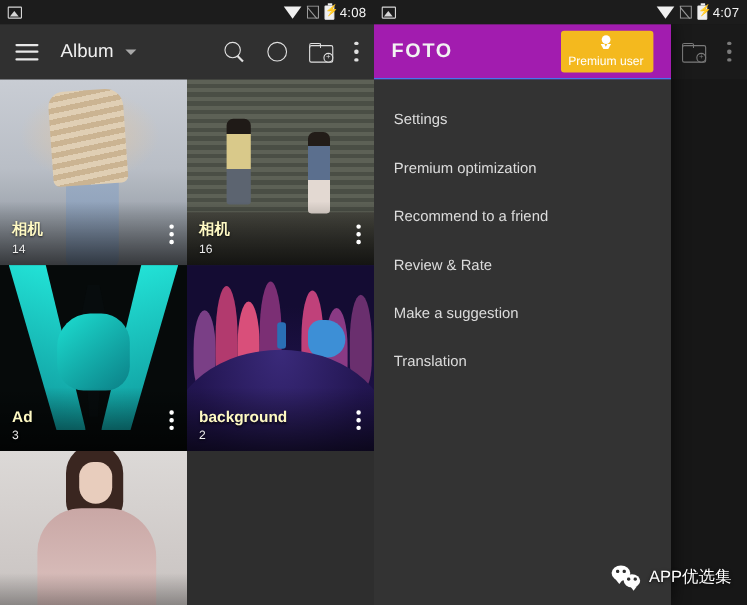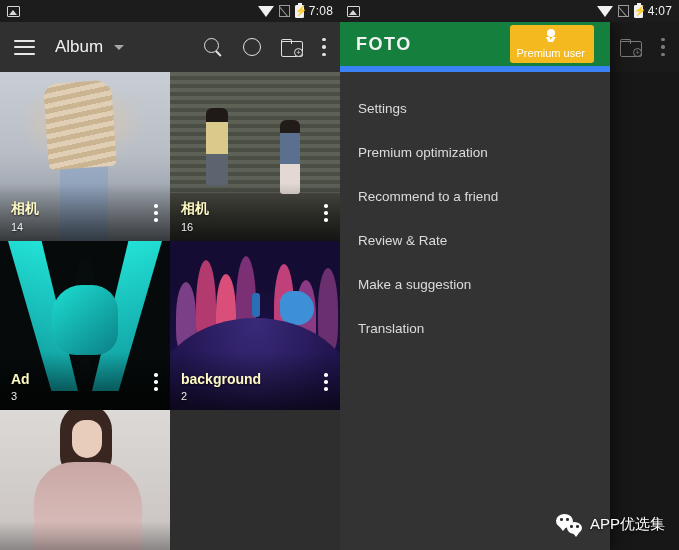--- a/index.html
+++ b/index.html
@@ -243,21 +243,21 @@
   }
   .scrim-full { position: absolute; inset: 0; background: rgba(0,0,0,.45); z-index: 5; }
 
   .drawer {
     position: absolute; left: 0; top: 22px; width: 270px; bottom: 0;
     background: #333333; z-index: 20;
     box-shadow: 3px 0 14px rgba(0,0,0,.55);
   }
   .drawer-head {
     height: 50px; display: flex; align-items: center; padding: 0 16px;
-    background: #15803d; border-bottom: 6px solid #3b82f6;
+    background: #a21caf; border-bottom: 1px solid #3b82f6;
   }
   .brand { color: #f2f2f2; font-size: 18px; font-weight: bold; letter-spacing: 1.5px; }
   .premium {
     margin-left: auto; background: #f4b91e; color: #fff;
     font-size: 11px; border-radius: 3px; padding: 4px 9px 4px 7px;
     display: flex; align-items: center; gap: 5px; white-space: nowrap; flex-direction: column;
   }
   .ic-award { width: 12px; height: 13px; position: relative; }
   .ic-award::before {
     content: ""; position: absolute; left: 2px; top: 0;
@@ -308,21 +308,21 @@
   <div class="screen left">
 
     <div class="statusbar">
       <div class="sb-left">
         <div class="ic-photo"></div>
       </div>
       <div class="sb-right">
         <div class="ic-wifi"></div>
         <div class="ic-signal"></div>
         <div class="ic-battery"></div>
-        <div class="sb-time">7:08</div>
+        <div class="sb-time">4:08</div>
       </div>
     </div>
 
     <div class="toolbar">
       <div class="ic-hamburger">
         <span></span>
           <span></span>
           <span></span>
       </div>
       <div class="tb-title">Album</div>

